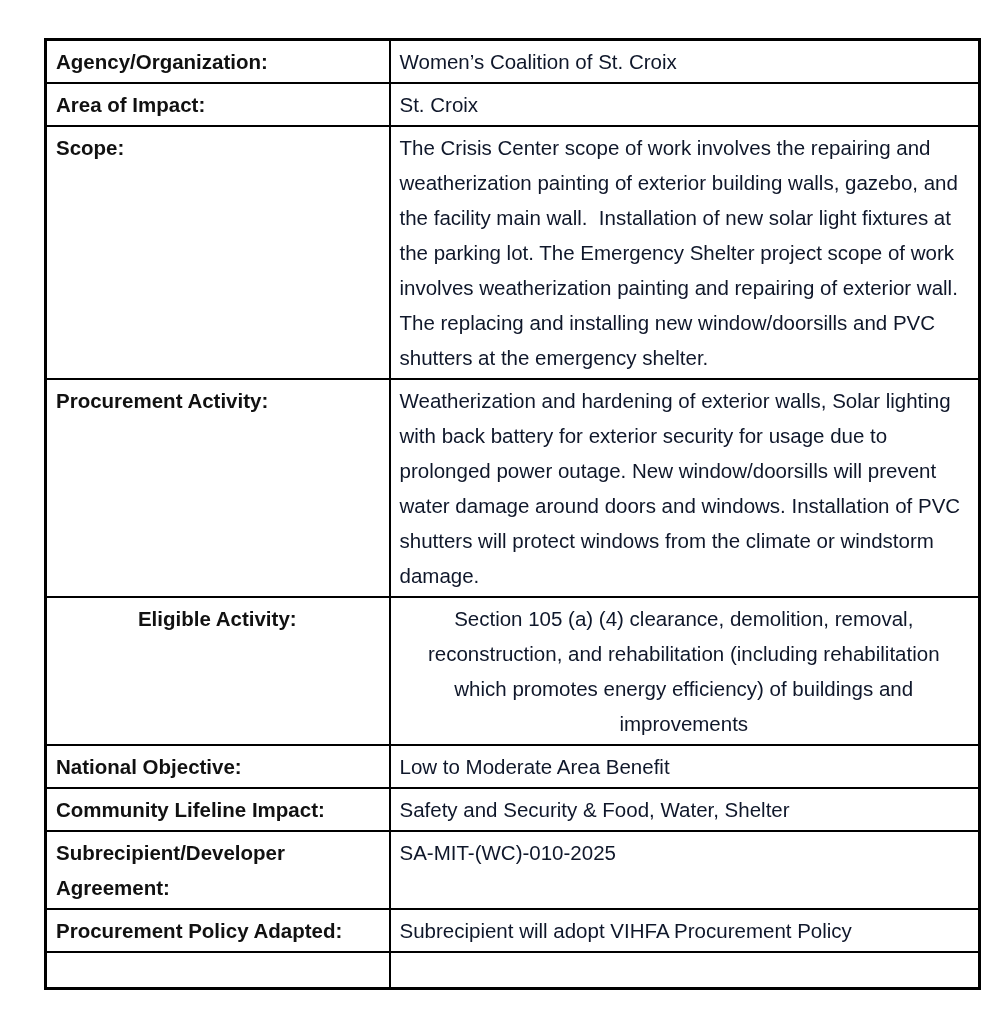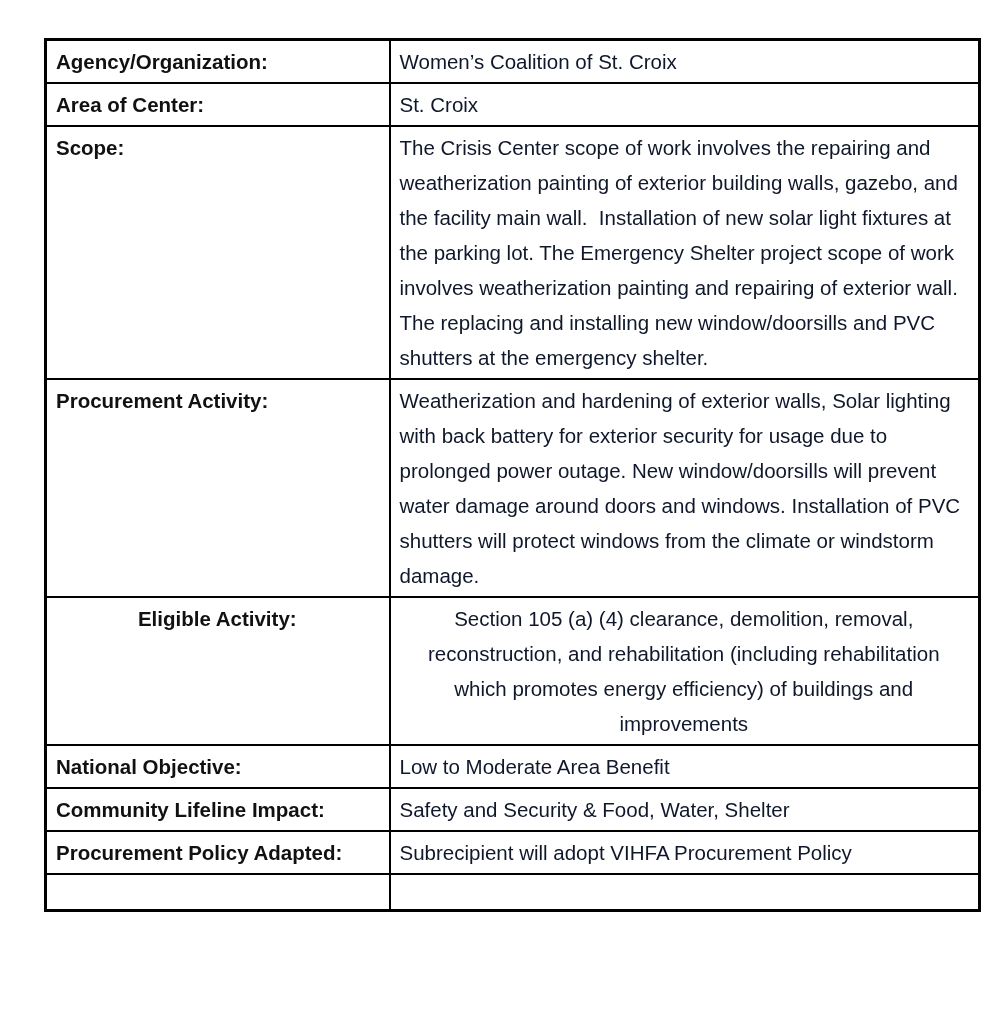--- a/index.html
+++ b/index.html
@@ -49,21 +49,21 @@
 <body>
 
 <div class="page">
   <table class="info-table">
     <tbody>
       <tr style="height:34px;">
         <td class="label-cell">Agency/Organization:</td>
         <td class="value-cell">Women’s Coalition of St. Croix</td>
       </tr>
       <tr style="height:34px;">
-        <td class="label-cell">Area of Center:</td>
+        <td class="label-cell">Area of Impact:</td>
         <td class="value-cell">St. Croix</td>
       </tr>
       <tr style="height:240px;">
         <td class="label-cell">Scope:</td>
         <td class="value-cell">The Crisis Center scope of work involves the repairing and weatherization painting of exterior building walls, gazebo, and the facility main wall.  Installation of new solar light fixtures at the parking lot. The Emergency Shelter project scope of work involves weatherization painting and repairing of exterior wall. The replacing and installing new window/doorsills and PVC shutters at the emergency shelter.</td>
       </tr>
       <tr style="height:215px;">
         <td class="label-cell">Procurement Activity:</td>
         <td class="value-cell">Weatherization and hardening of exterior walls, Solar lighting with back battery for exterior security for usage due to prolonged power outage. New window/doorsills will prevent water damage around doors and windows. Installation of PVC shutters will protect windows from the climate or windstorm damage.</td>
       </tr>
@@ -72,20 +72,24 @@
         <td class="value-cell">Section 105 (a) (4) clearance, demolition, removal, reconstruction, and rehabilitation (including rehabilitation which promotes energy efficiency) of buildings and improvements</td>
       </tr>
       <tr style="height:35px;">
         <td class="label-cell">National Objective:</td>
         <td class="value-cell">Low to Moderate Area Benefit</td>
       </tr>
       <tr style="height:34px;">
         <td class="label-cell">Community Lifeline Impact:</td>
         <td class="value-cell">Safety and Security &amp; Food, Water, Shelter</td>
       </tr>
+      <tr style="height:78px;">
+        <td class="label-cell">Subrecipient/Developer Agreement:</td>
+        <td class="value-cell">SA-MIT-(WC)-010-2025</td>
+      </tr>
       <tr style="height:38px;">
         <td class="label-cell">Procurement Policy Adapted:</td>
         <td class="value-cell">Subrecipient will adopt VIHFA Procurement Policy</td>
       </tr>
       <tr style="height:36px;">
         <td class="label-cell"></td>
         <td class="value-cell"></td>
       </tr>
     </tbody>
   </table>

